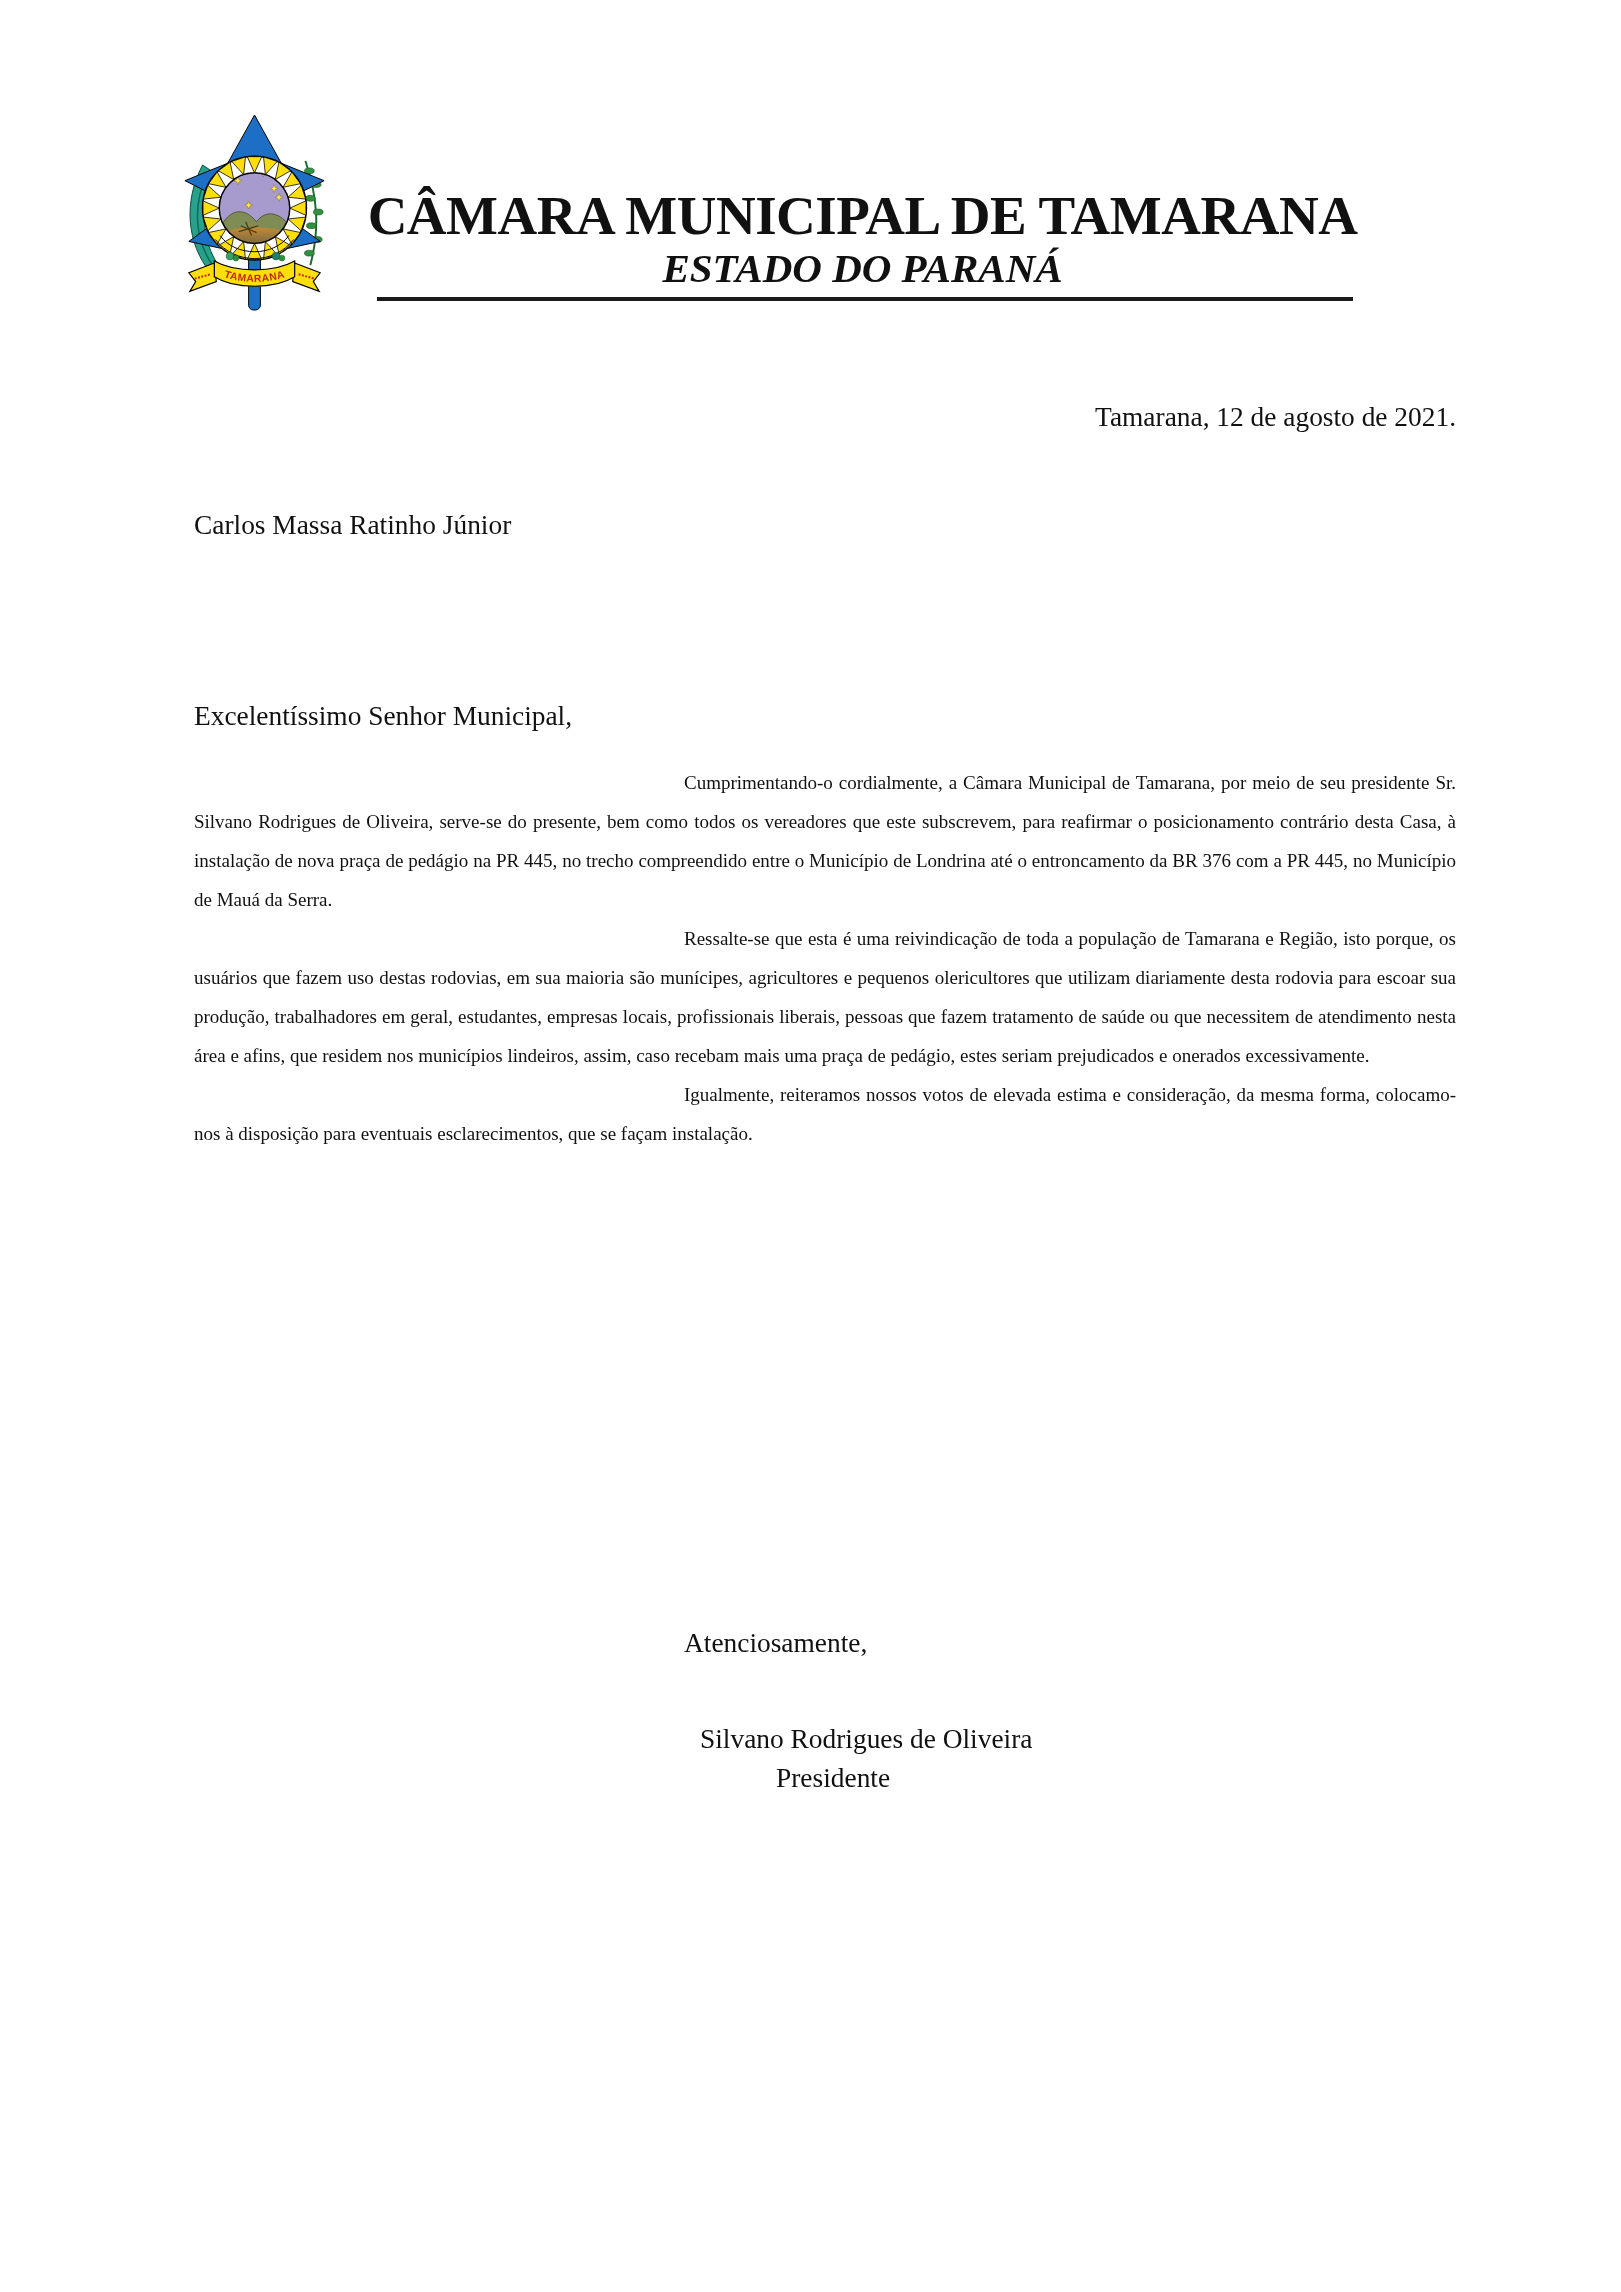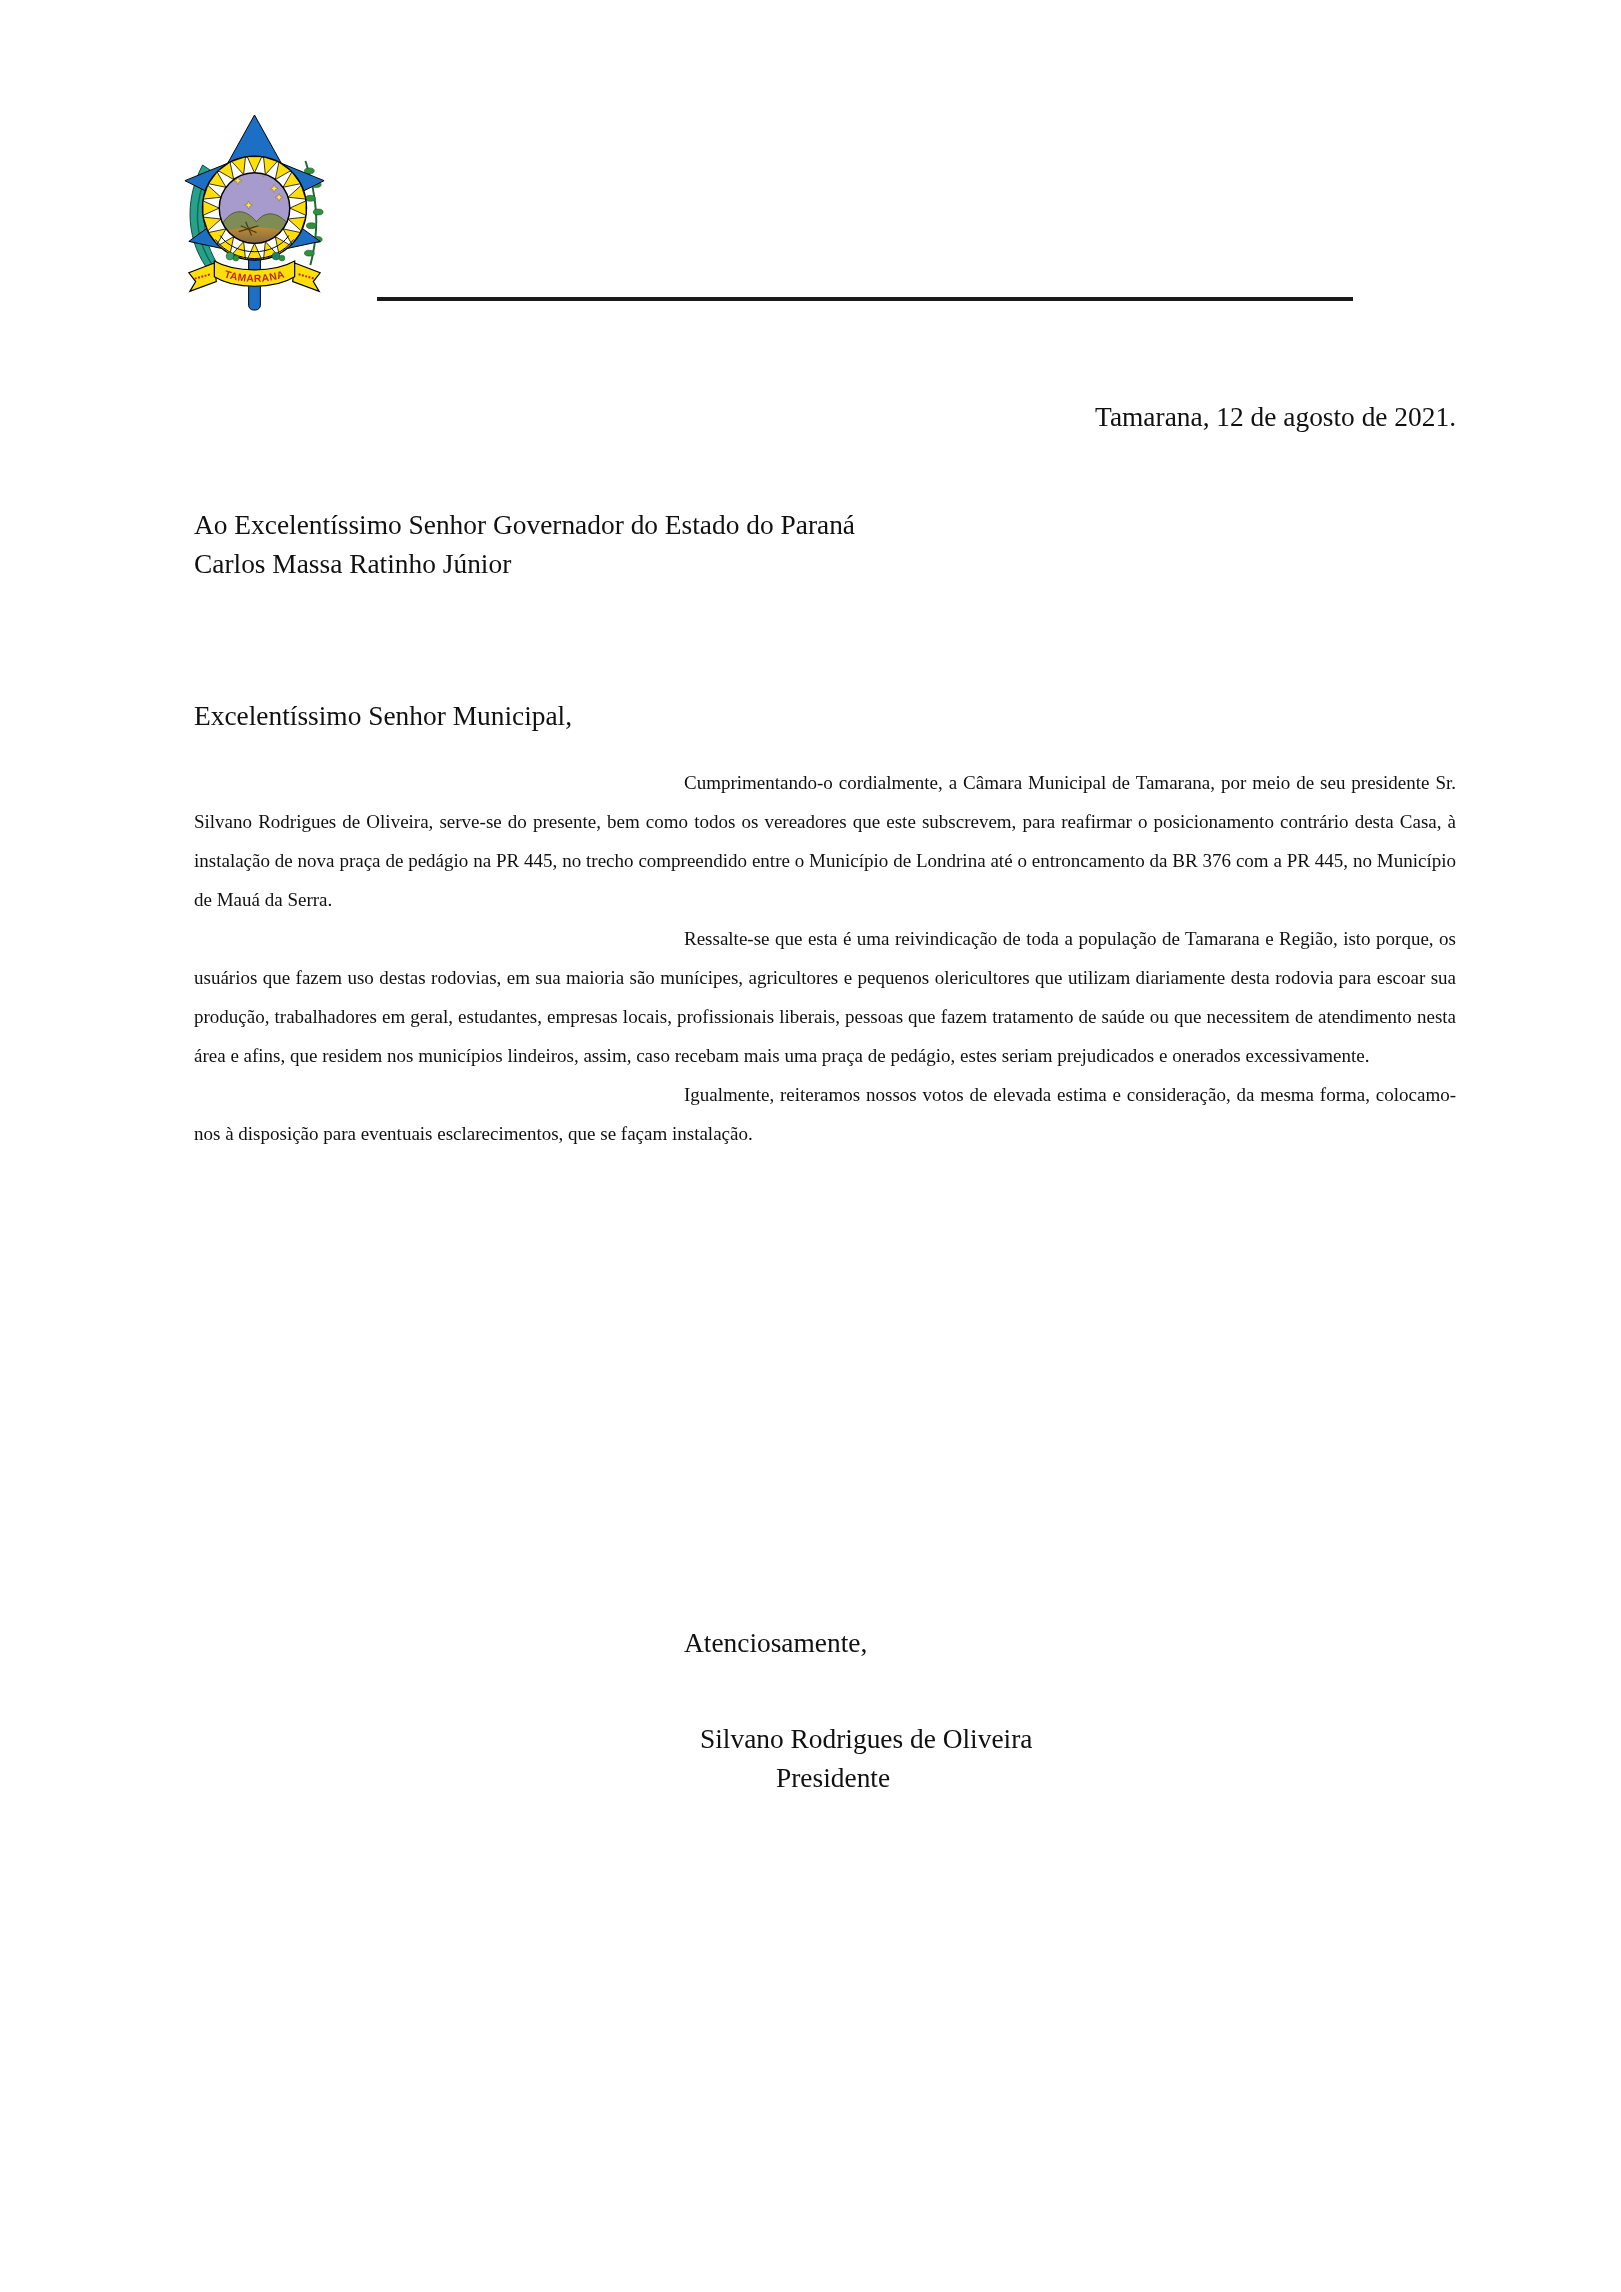--- a/index.html
+++ b/index.html
@@ -153,26 +153,29 @@
     </g>
 
     <g stroke="#14501f" stroke-width="0.5">
       <circle cx="50" cy="149" r="4" fill="#3aa06b"></circle>
       <circle cx="56" cy="151" r="3" fill="#2f9140"></circle>
       <circle cx="97" cy="149" r="4" fill="#1f7f6b"></circle>
       <circle cx="103" cy="151" r="3" fill="#2f9140"></circle>
     </g>
   </svg>
 
+  <div class="header-text">
+    <div class="title">CÂMARA MUNICIPAL DE TAMARANA</div>
+    <div class="subtitle">ESTADO DO PARANÁ</div>
+  </div>
   <div class="rule"></div>
 
   <div class="date textline">Tamarana, 12 de agosto de 2021.</div>
 
   <div class="addressee textline">
-    <div>Ao Excelentíssimo Senhor Governador do Estado do Paraná</div>
     <div class="name">Carlos Massa Ratinho Júnior</div>
   </div>
 
   <div class="salutation textline">Excelentíssimo Senhor Municipal,</div>
 
   <div class="body-block">
     <p>Cumprimentando-o cordialmente, a Câmara Municipal de Tamarana, por meio de seu presidente Sr. Silvano Rodrigues de Oliveira, serve-se do presente, bem como todos os vereadores que este subscrevem, para reafirmar o posicionamento contrário desta Casa, à instalação de nova praça de pedágio na PR 445, no trecho compreendido entre o Município de Londrina até o entroncamento da BR 376 com a PR 445, no Município de Mauá da Serra.</p>
     <p>Ressalte-se que esta é uma reivindicação de toda a população de Tamarana e Região, isto porque, os usuários que fazem uso destas rodovias, em sua maioria são munícipes, agricultores e pequenos olericultores que utilizam diariamente desta rodovia para escoar sua produção, trabalhadores em geral, estudantes, empresas locais, profissionais liberais, pessoas que fazem tratamento de saúde ou que necessitem de atendimento nesta área e afins, que residem nos municípios lindeiros, assim, caso recebam mais uma praça de pedágio, estes seriam prejudicados e onerados excessivamente.</p>
     <p>Igualmente, reiteramos nossos votos de elevada estima e consideração, da mesma forma, colocamo-nos à disposição para eventuais esclarecimentos, que se façam instalação.</p>
   </div>

